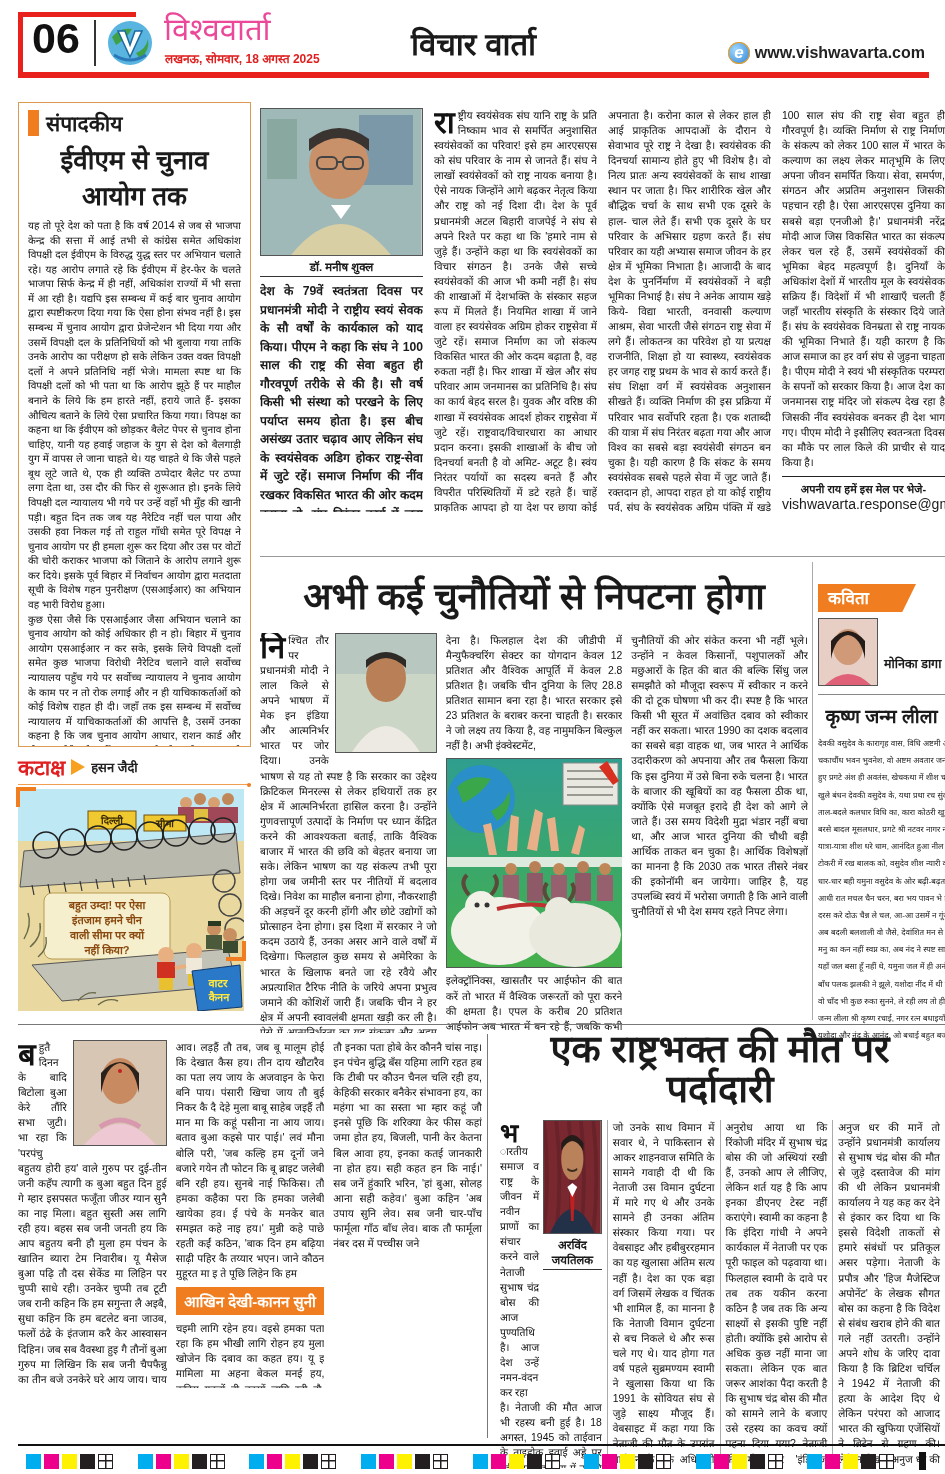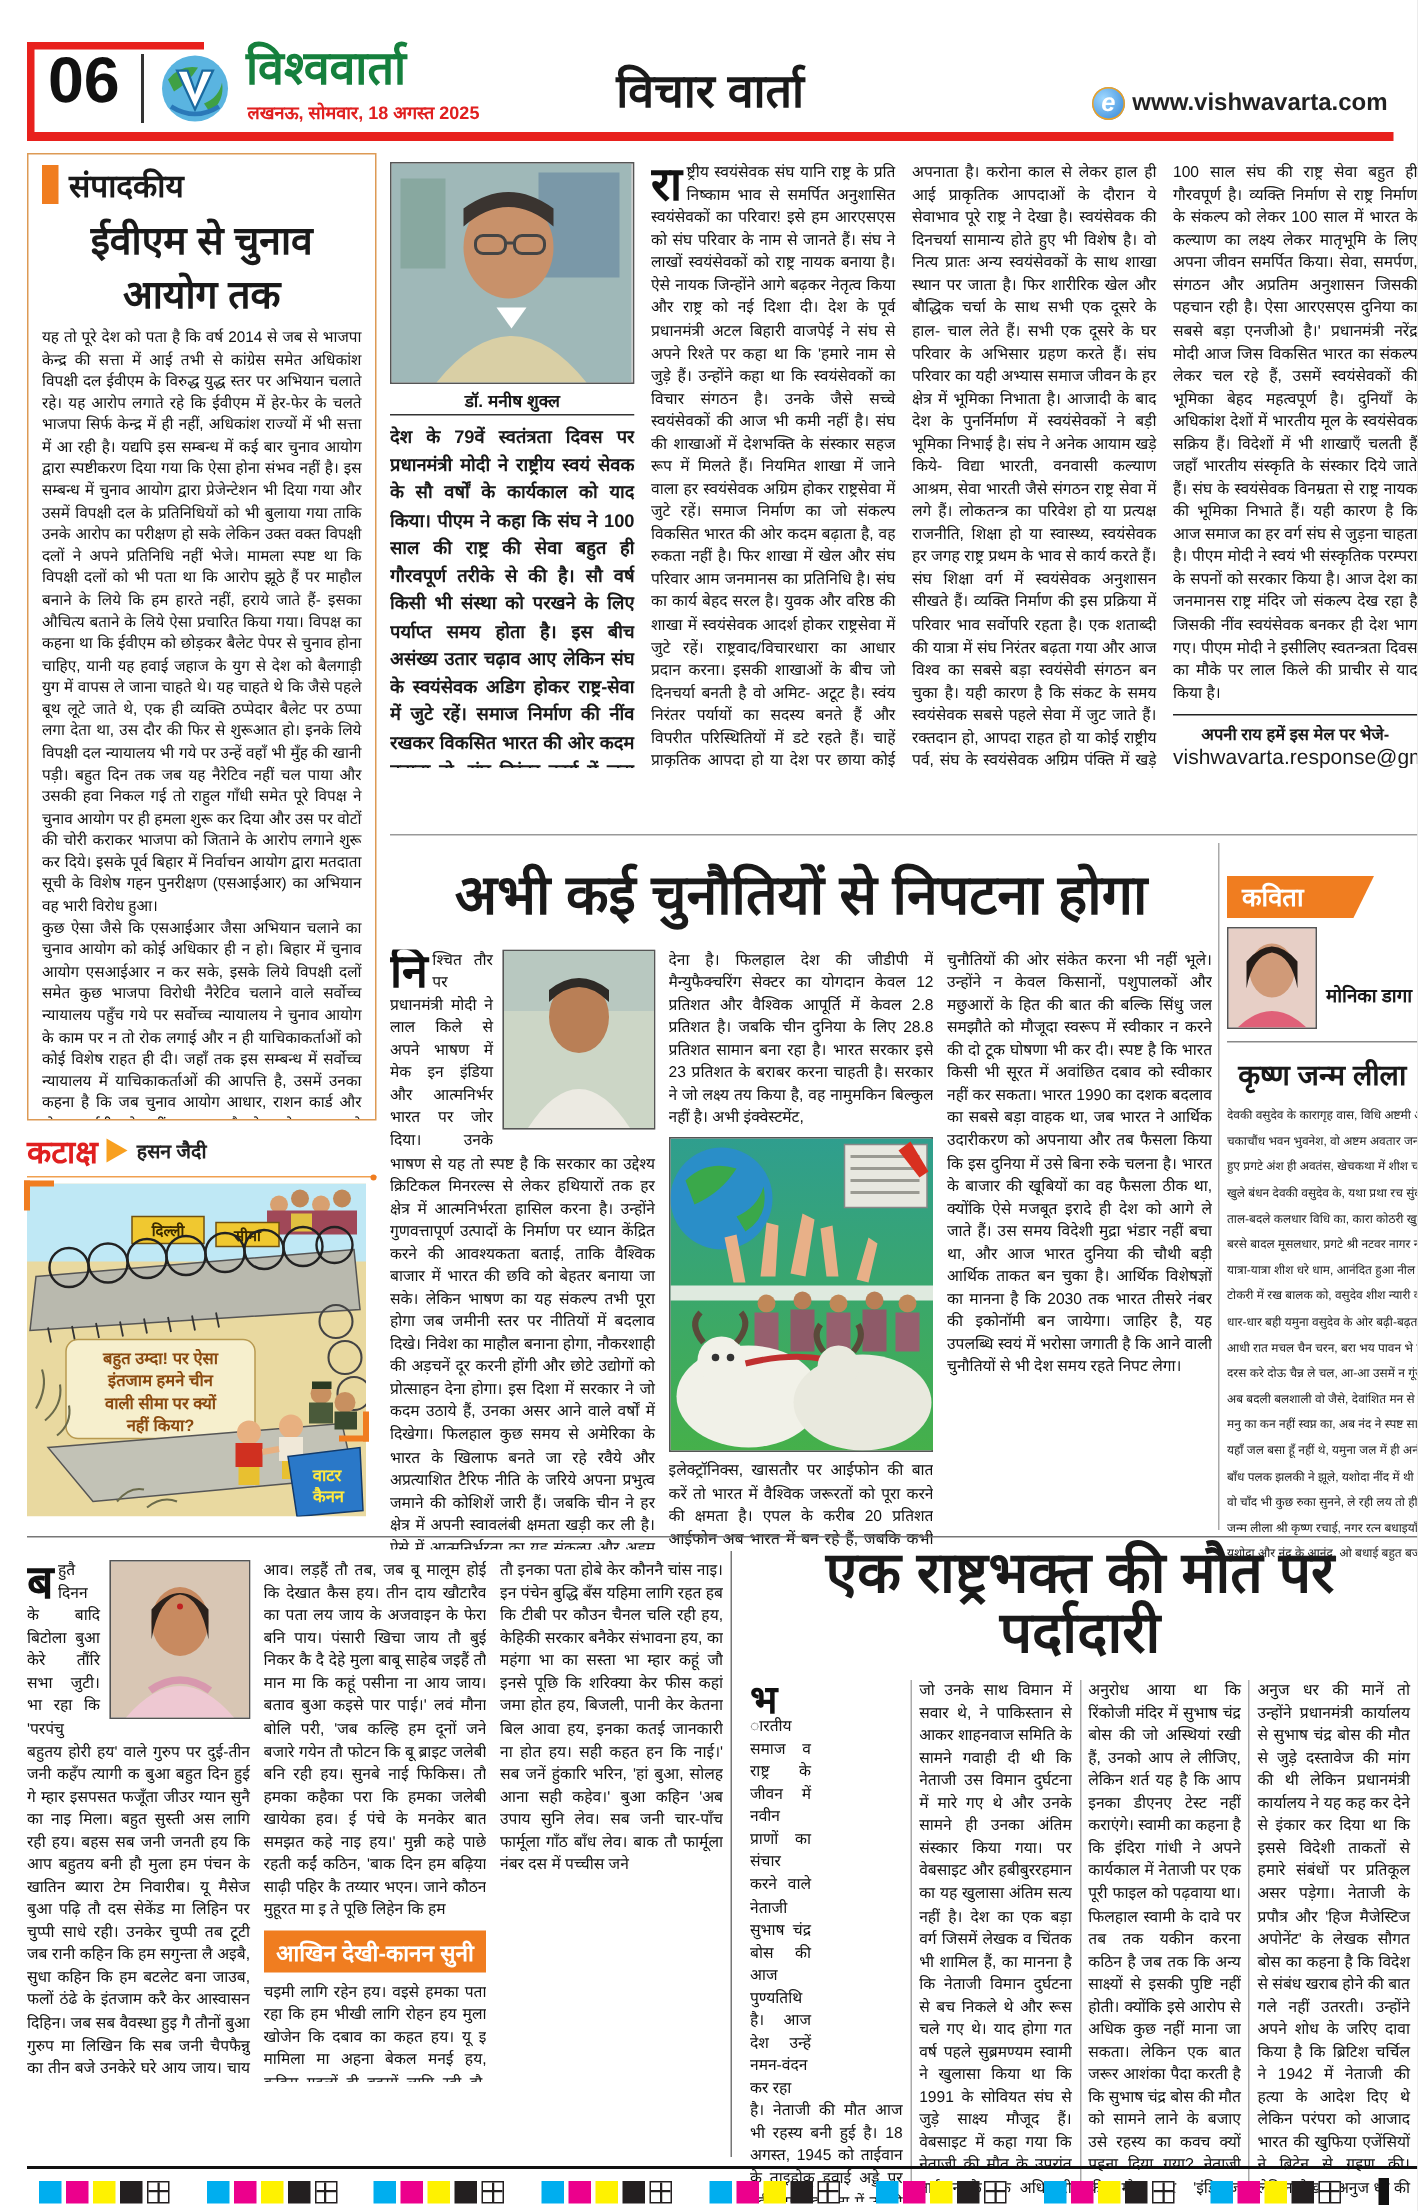--- a/index.html
+++ b/index.html
@@ -1,26 +1,26 @@
 <!DOCTYPE html>
 <html><head>
 <meta charset="utf-8">
 <style>
   html,body{margin:0;padding:0;background:#dddddd;}
   #page{position:relative;width:945px;height:1474px;background:#ffffff;margin:0 auto;
         font-family:"Liberation Sans","DejaVu Sans",sans-serif;color:#1a1a1a;overflow:hidden;}
   
-  .masthead{position:absolute;left:18px;top:28px;width:911px;height:66px;}
+  .masthead{position:absolute;left:18px;top:12px;width:911px;height:66px;}
   .red-top{position:absolute;left:0;top:0;width:118px;height:5px;background:#e8211d;}
   .red-left{position:absolute;left:0;top:0;width:5px;height:60px;background:#e8211d;}
   .red-bottom{position:absolute;left:0;top:60px;width:911px;height:6px;background:#e8211d;}
   .page-num{position:absolute;left:14px;top:2px;font-size:43px;font-weight:bold;color:#111;}
   .mast-vline{position:absolute;left:76px;top:8px;width:2px;height:46px;background:#333;}
   .logo{position:absolute;left:88px;top:7px;width:48px;height:48px;}
-  .mast-title{position:absolute;left:146px;top:0px;font-size:31px;font-weight:bold;color:#15803d;line-height:1.15;}
+  .mast-title{position:absolute;left:146px;top:0px;font-size:31px;font-weight:normal;color:#ec4899;line-height:1.15;}
   .mast-date{position:absolute;left:147px;top:38px;font-size:12px;font-weight:bold;color:#e02020;}
   .section-name{position:absolute;left:0;right:0;top:10px;text-align:center;font-size:31px;font-weight:bold;pointer-events:none;}
   .website{position:absolute;right:4px;top:30px;font-size:16px;font-weight:bold;color:#222;display:flex;align-items:center;gap:5px;}
   .e-icon{display:inline-block;width:22px;height:22px;border-radius:50%;
           background:radial-gradient(circle at 35% 35%,#9fd8ff,#2a7fd4);color:#fff;font-weight:bold;
           font-size:17px;line-height:22px;text-align:center;font-style:italic;box-shadow:0 0 0 1px #f0a020 inset;}
   
   .body-txt{font-size:10.4px;line-height:1.45;text-align:justify;color:#111;}
   .dropcap{float:left;font-size:31px;line-height:0.85;font-weight:bold;padding:2px 3px 0 0;}
   .caption{font-weight:bold;font-size:11.5px;text-align:center;padding:3px 0 2px;border-bottom:1.5px solid #333;margin-bottom:5px;}
@@ -444,20 +444,35 @@
   </div>
 
   <div class="bright">
     <h2>एक राष्ट्रभक्त की मौत पर पर्दादारी</h2>
     <div class="br-cols">
       <div class="br-col">
         <div class="br-photo-wrap">
           <div class="body-txt br-mini" style="width:40%;">
             <span class="dropcap" style="font-size:26px;">भ</span><span>ारतीय समाज व राष्ट्र के जीवन में नवीन प्राणों का संचार करने वाले नेताजी सुभाष चंद्र बोस की आज पुण्यतिथि है। आज देश उन्हें नमन-वंदन कर रहा</span>
           </div>
+          <div style="width:60%;">
+            <span class="photo">
+              <svg width="100%" height="112" viewBox="0 0 92 112" preserveAspectRatio="none">
+                <rect width="92" height="112" fill="#7a2830"></rect>
+                <path d="M0 0 Q10 56 0 112 M20 0 Q30 56 20 112 M40 0 Q50 56 40 112 M60 0 Q70 56 60 112 M80 0 Q90 56 80 112" stroke="#68222a" stroke-width="6" fill="none"></path>
+                <ellipse cx="46" cy="38" rx="18" ry="21" fill="#b9825a"></ellipse>
+                <path d="M28 30 Q46 10 64 30 L64 22 Q46 6 28 22 Z" fill="#241c18"></path>
+                <path d="M38 48 Q46 52 54 48" stroke="#3a2a20" stroke-width="2" fill="none"></path>
+                <path d="M10 112 Q46 64 82 112 Z" fill="#223048"></path>
+                <polygon points="42,70 50,70 48,100 44,100" fill="#c02020"></polygon>
+                <polygon points="38,66 46,76 54,66 46,62" fill="#fff"></polygon>
+              </svg>
+            </span>
+            <div class="caption">अरविंद जयतिलक</div>
+          </div>
         </div>
         <div class="body-txt">है। नेताजी की मौत आज भी रहस्य बनी हुई है। 18 अगस्त, 1945 को ताईवान के ताइहोकू हवाई अड्डे पर हुई विमान दुर्घटना में उनकी मौत की खबर आयी थी। जापान की सरकार ने भी 1945 में यही दावा किया था। याद रहे कि नेताजी के निजी सहायक रहे कर्नल हबीबुररहमान,</div>
       </div>
       <div class="br-col">
         <div class="body-txt">जो उनके साथ विमान में सवार थे, ने पाकिस्तान से आकर शाहनवाज समिति के सामने गवाही दी थी कि नेताजी उस विमान दुर्घटना में मारे गए थे और उनके सामने ही उनका अंतिम संस्कार किया गया। पर वेबसाइट और हबीबुररहमान का यह खुलासा अंतिम सत्य नहीं है। देश का एक बड़ा वर्ग जिसमें लेखक व चिंतक भी शामिल हैं, का मानना है कि नेताजी विमान दुर्घटना से बच निकले थे और रूस चले गए थे। याद होगा गत वर्ष पहले सुब्रमण्यम स्वामी ने खुलासा किया था कि 1991 के सोवियत संघ से जुड़े साक्ष्य मौजूद हैं। वेबसाइट में कहा गया कि नेताजी की मौत के उपरांत ताईवान के एक अधिकारी तान तीनी ने ताइपे में उनके अंतिम संस्कार के लिए अनुमति पत्र जारी किया और उनके शव के साथ जापानी सेना का एक अधिकारी भी मौजूद था। वेबसाइट का यह भी दावा था कि नेताजी के अंतिम संस्कार के बाद उसके साक्ष्य ताईवान की पुलिस ने ब्रिटिश मंत्रालय को भेजे थे और जुलाई, 1956 में दिल्ली के ब्रिटिश उच्चायोग ने ये सबूत तत्कालीन भारत सरकार को उपलब्ध कराए थे। रिपोर्ट के मुताबिक नेताजी का अंतिम संस्कार 22 अगस्त, 1945 को किया गया। तथ्य यह भी कि सुभाष चंद्र बोस के अति विश्वस्तपात्र हबीबुररहमान</div>
       </div>
       <div class="br-col">
         <div class="body-txt">अनुरोध आया था कि रिंकोजी मंदिर में सुभाष चंद्र बोस की जो अस्थियां रखी हैं, उनको आप ले लीजिए, लेकिन शर्त यह है कि आप इनका डीएनए टेस्ट नहीं कराएंगे। स्वामी का कहना है कि इंदिरा गांधी ने अपने कार्यकाल में नेताजी पर एक पूरी फाइल को पढ़वाया था। फिलहाल स्वामी के दावे पर तब तक यकीन करना कठिन है जब तक कि अन्य साक्ष्यों से इसकी पुष्टि नहीं होती। क्योंकि इसे आरोप से अधिक कुछ नहीं माना जा सकता। लेकिन एक बात जरूर आशंका पैदा करती है कि सुभाष चंद्र बोस की मौत को सामने लाने के बजाए उसे रहस्य का कवच क्यों पहना दिया गया? नेताजी की मौत पर 'इंडियाज बिगेस्ट कवर-अप' के लेखक</div>
       </div>
       <div class="br-col">

